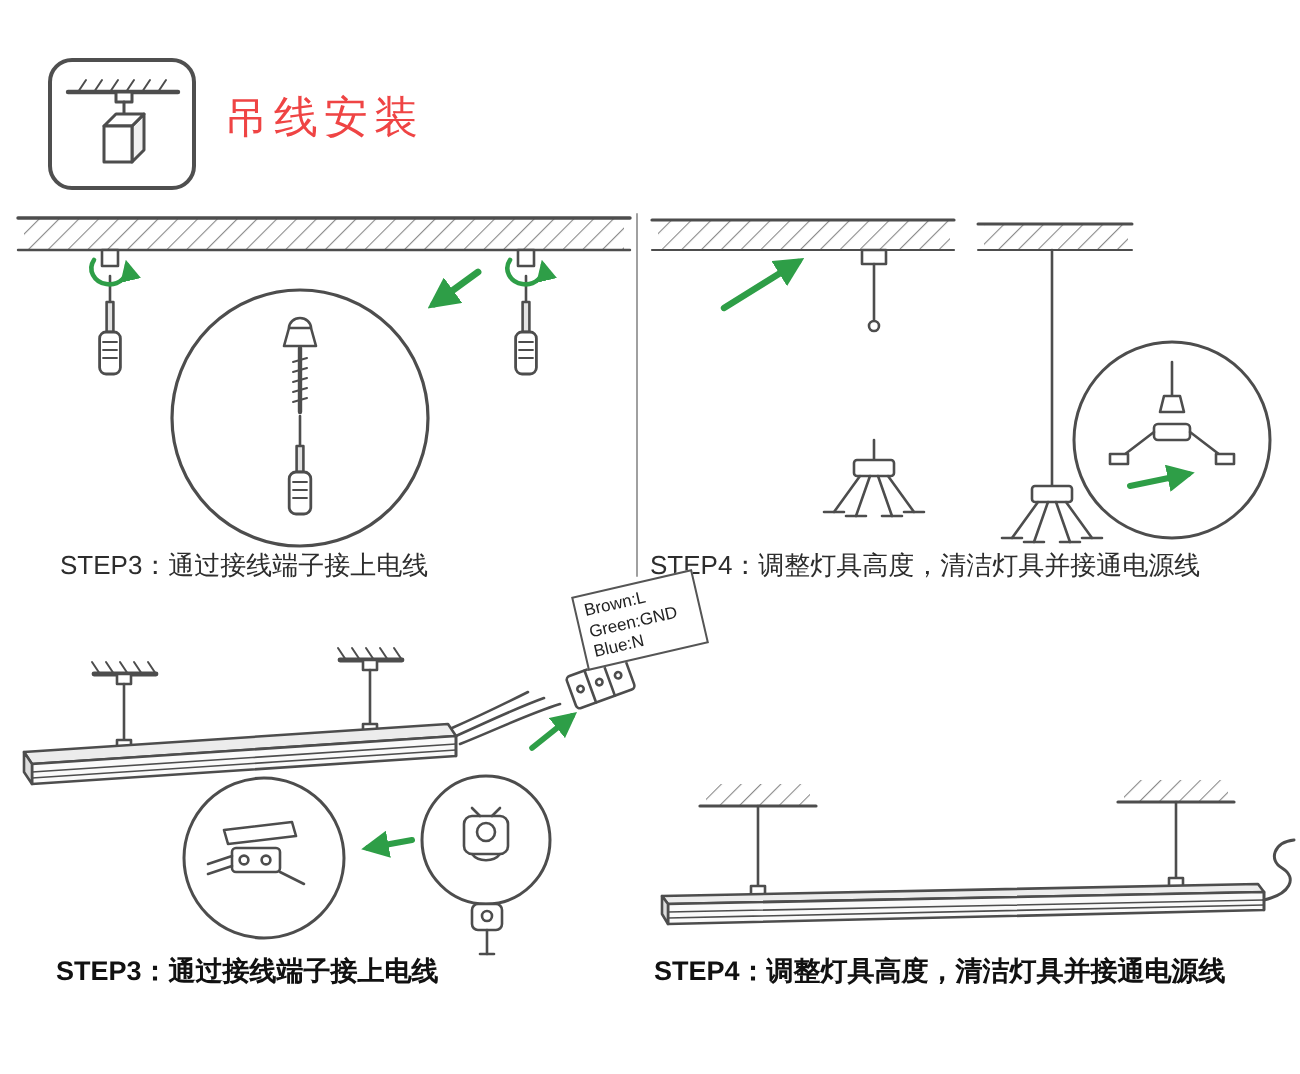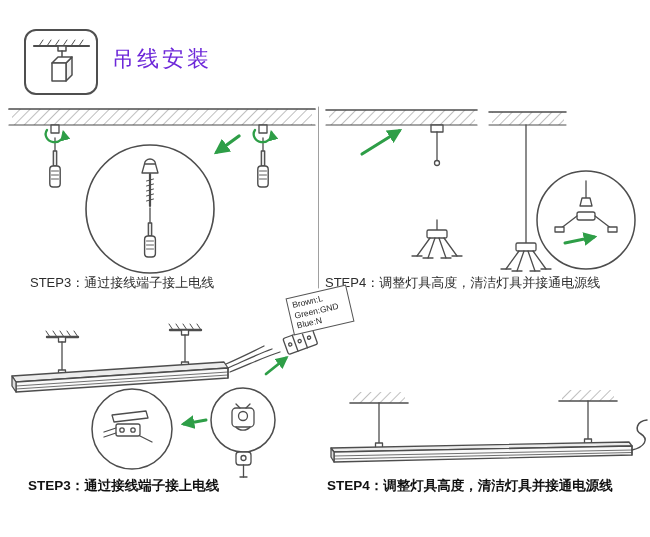--- a/index.html
+++ b/index.html
@@ -4,21 +4,21 @@
 <style>
   * { margin:0; padding:0; box-sizing:border-box; }
   html,body { width:650px; height:537px; background:#fff;
     font-family:"Liberation Sans","DejaVu Sans",sans-serif; }
   .page { position:relative; width:650px; height:537px; background:#fff; overflow:hidden; }
   .art { position:absolute; left:0; top:0; }
   .icon-box { position:absolute; left:24px; top:29px; width:74px; height:66px;
     border:2.5px solid #4f4f4f; border-radius:12px; display:flex;
     align-items:center; justify-content:center; background:#fff; }
   .page-title { position:absolute; left:112px; top:44px; font-size:22px;
-    font-weight:500; color:#6d28d9; letter-spacing:3px; white-space:nowrap; }
+    font-weight:500; color:#ef4444; letter-spacing:3px; white-space:nowrap; }
   .caption { position:absolute; font-size:13px; color:#2d2d2d; white-space:nowrap; }
   .caption.bold { font-weight:bold; font-size:13.5px; color:#111; }
   .wire-label-box { position:absolute; left:289px; top:291px; min-width:62px;
     border:1.4px solid #555; background:#fff; padding:2px 4px;
     font-size:8.5px; line-height:1.25; color:#222;
     transform:rotate(-13deg); transform-origin:center; }
   .wire-label-box div { white-space:nowrap; }
 </style>
 </head>
 <body>

